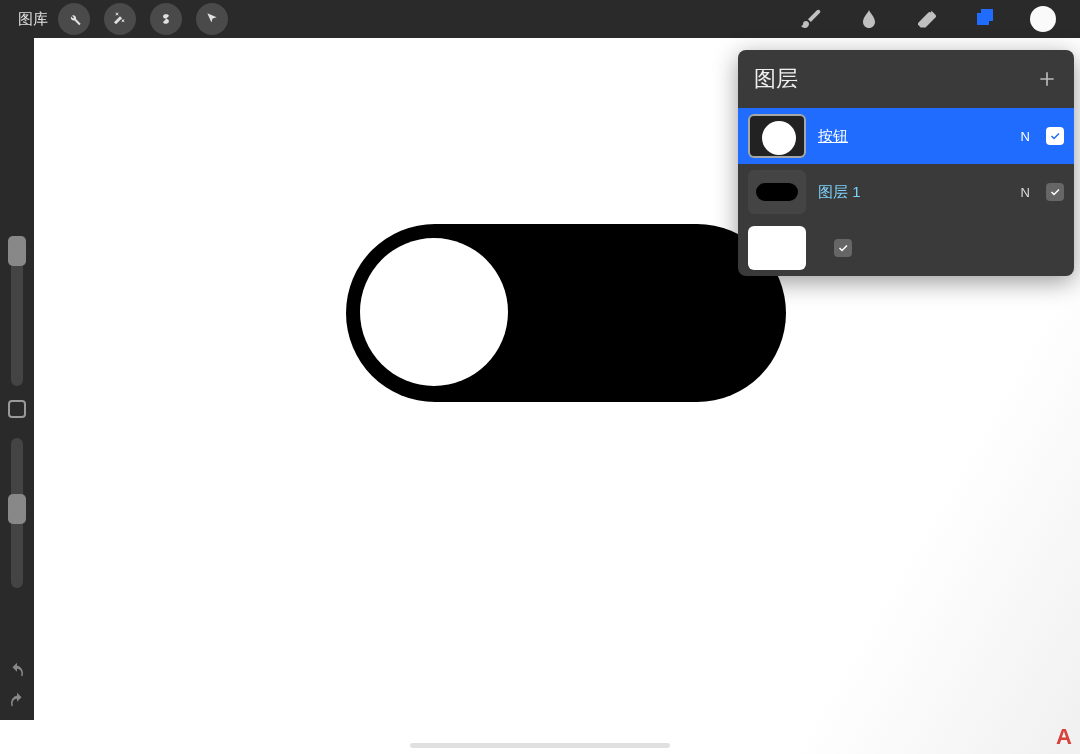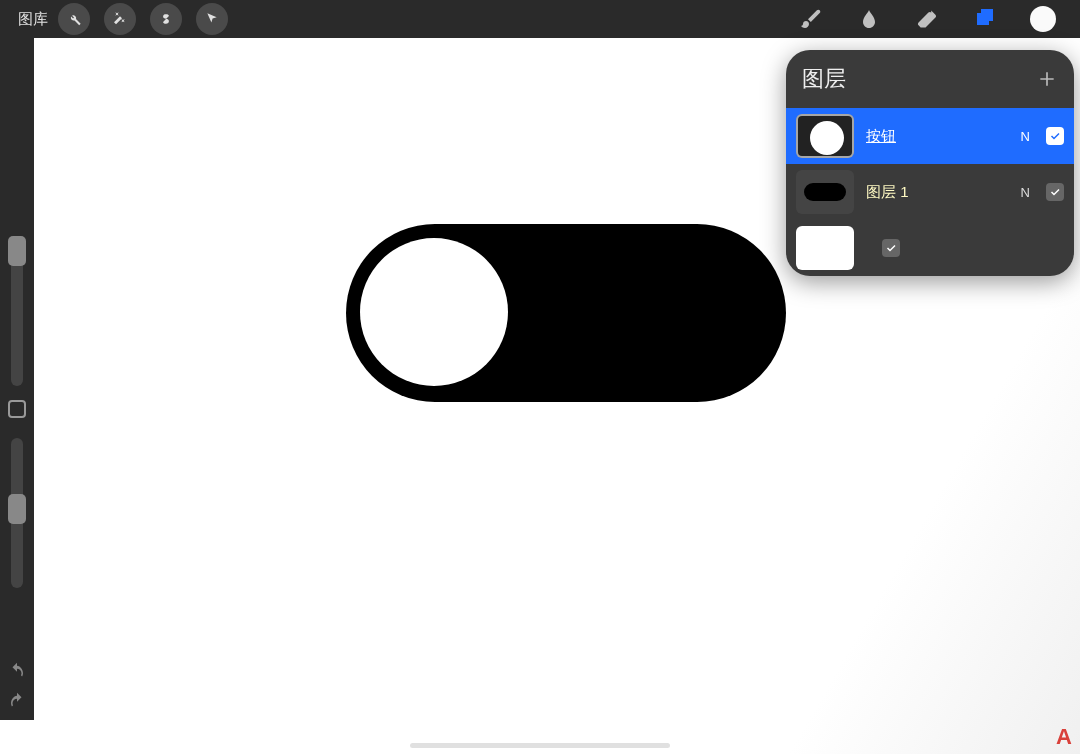--- a/index.html
+++ b/index.html
@@ -150,23 +150,23 @@
       height: 148px;
       background: #fff;
       border-radius: 50%;
     }
 
     
     .layers-panel {
       position: absolute;
       top: 50px;
       right: 6px;
-      width: 288px;
+      width: 336px;
       background: #3a3a3a;
-      border-radius: 24px;
+      border-radius: 8px;
       box-shadow: 0 6px 24px rgba(0,0,0,0.4);
       overflow: hidden;
     }
     .layers-panel::before {
       content: '';
       position: absolute;
       top: -8px;
       right: 64px;
       width: 0; height: 0;
       border-left: 9px solid transparent;
@@ -235,21 +235,21 @@
       left: 8px;
     }
     .thumb-white {
       position: absolute;
       inset: 0;
       background: #fff;
       border-radius: 6px;
     }
     .layer-name {
       flex: 1;
-      color: #fef9c3;
+      color: #7dd3fc;
       font-size: 15px;
     }
     .layer-row.selected .layer-name { color: #fff; text-decoration: underline; }
     .blend-mode {
       color: #ddd;
       font-size: 13px;
       margin-right: 4px;
     }
     .layer-row.selected .blend-mode { color: #fff; }
     .visibility-check {

